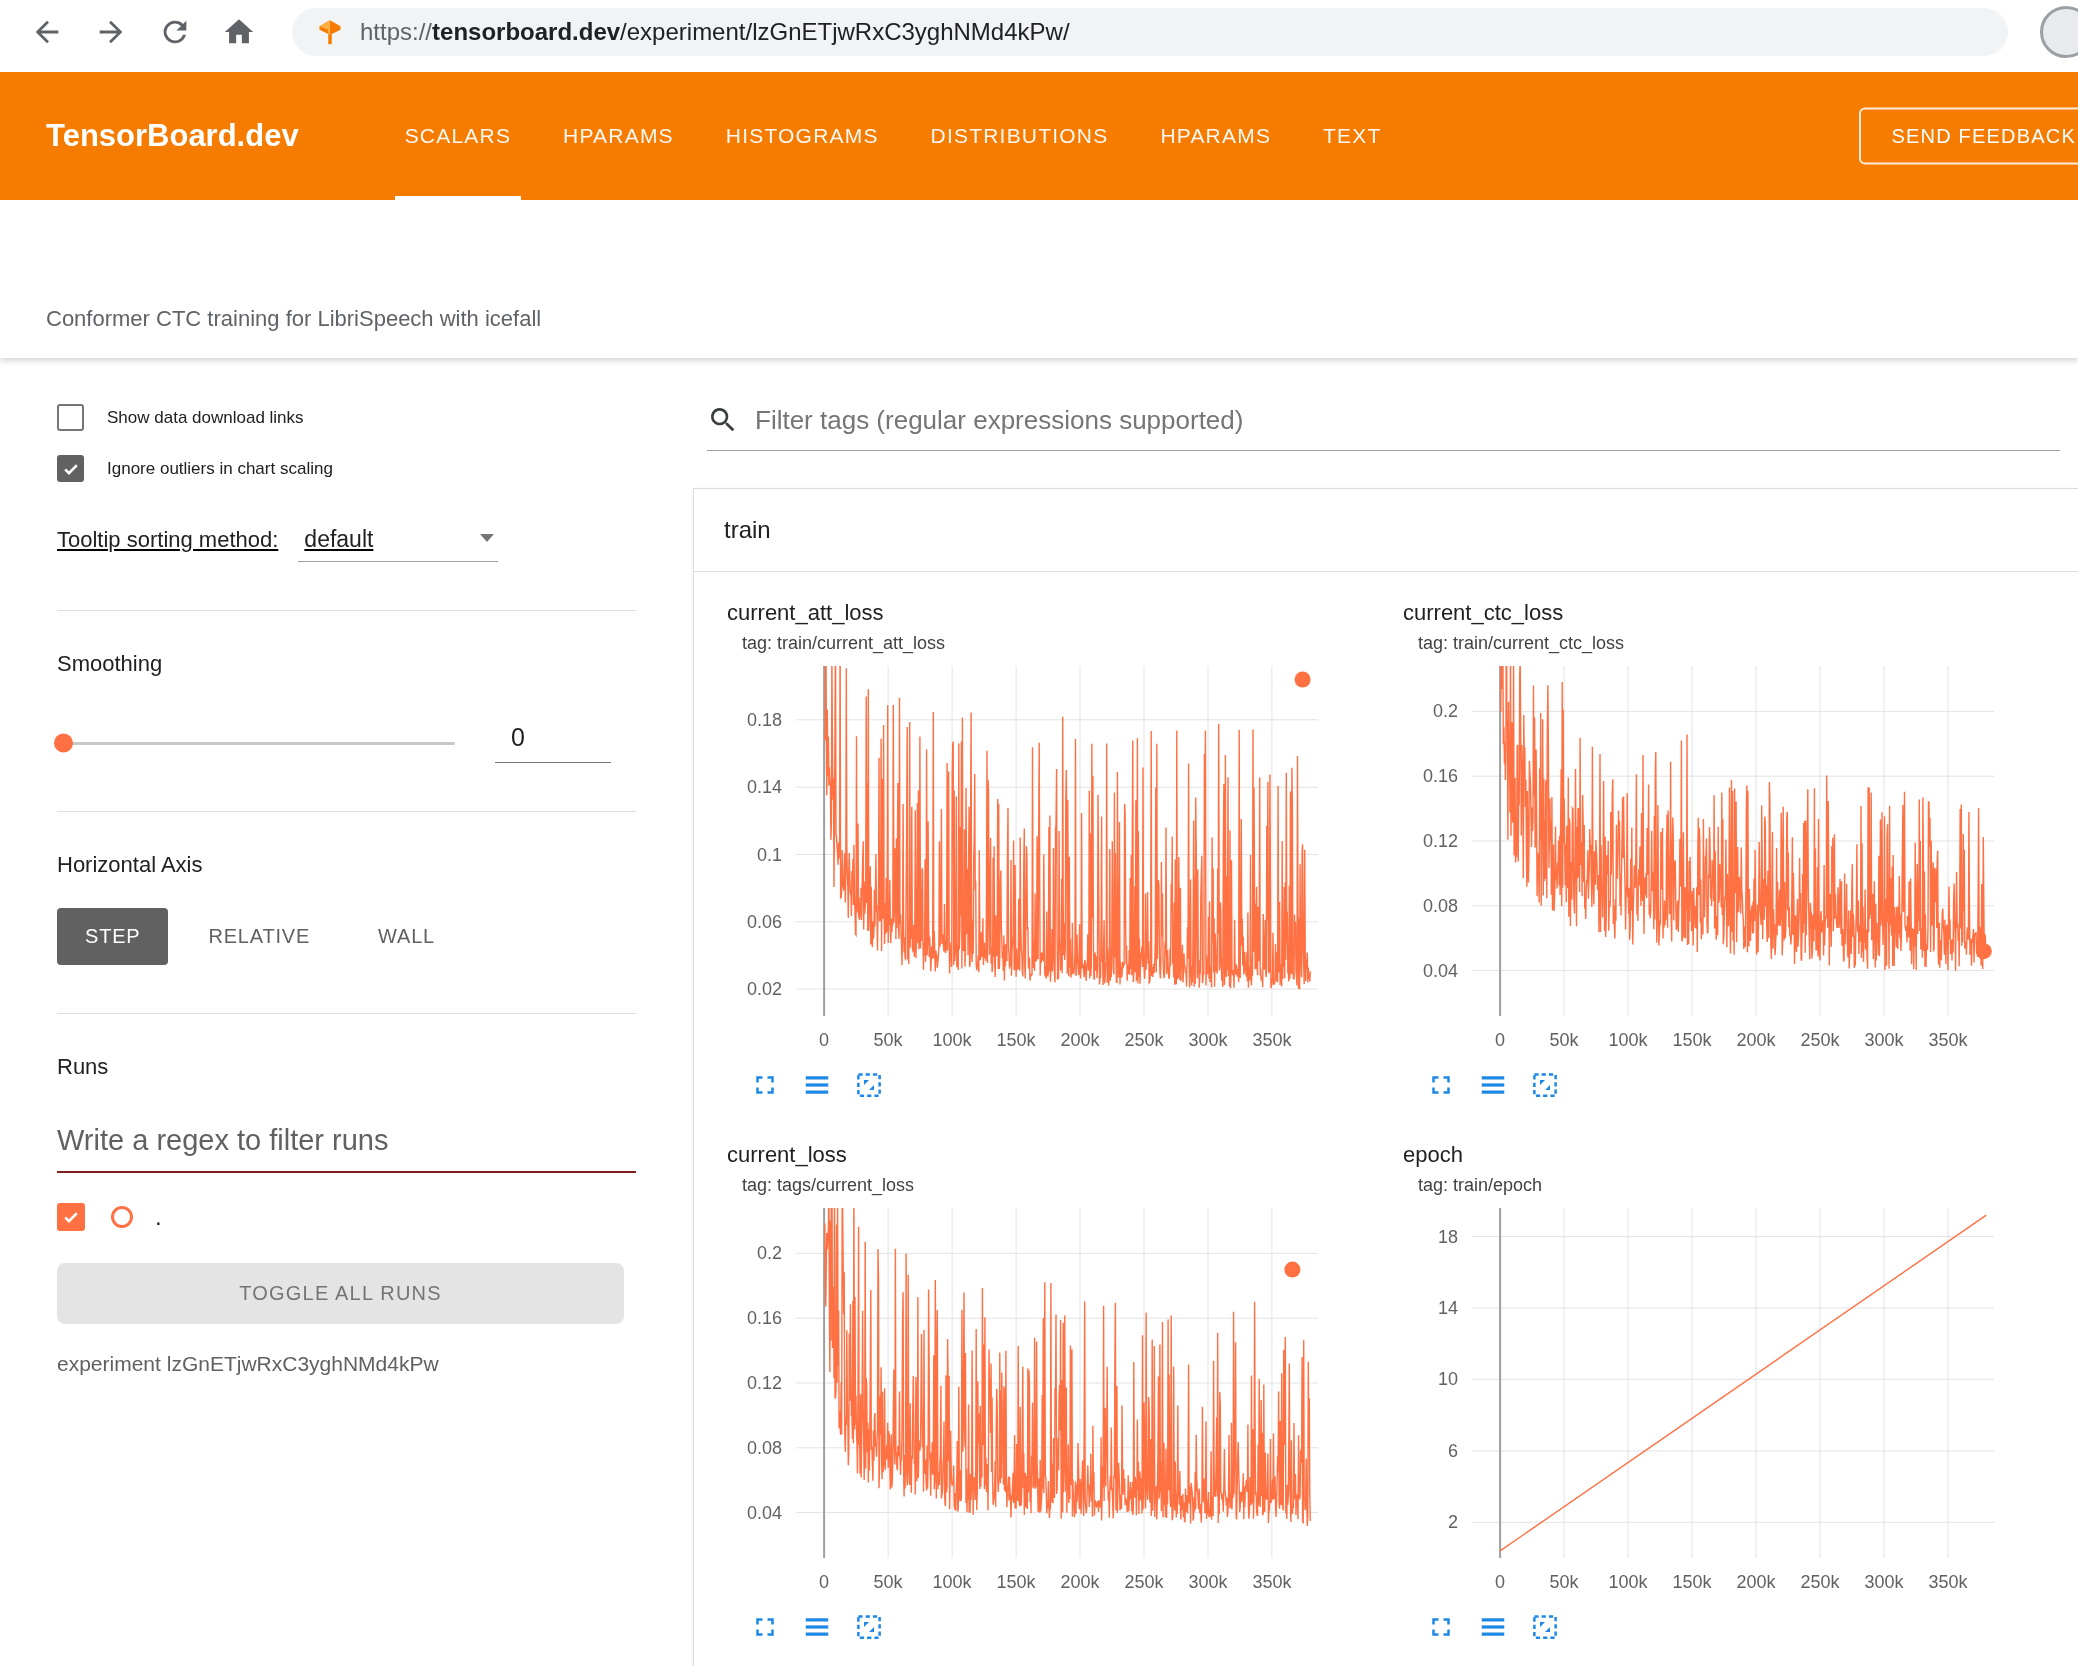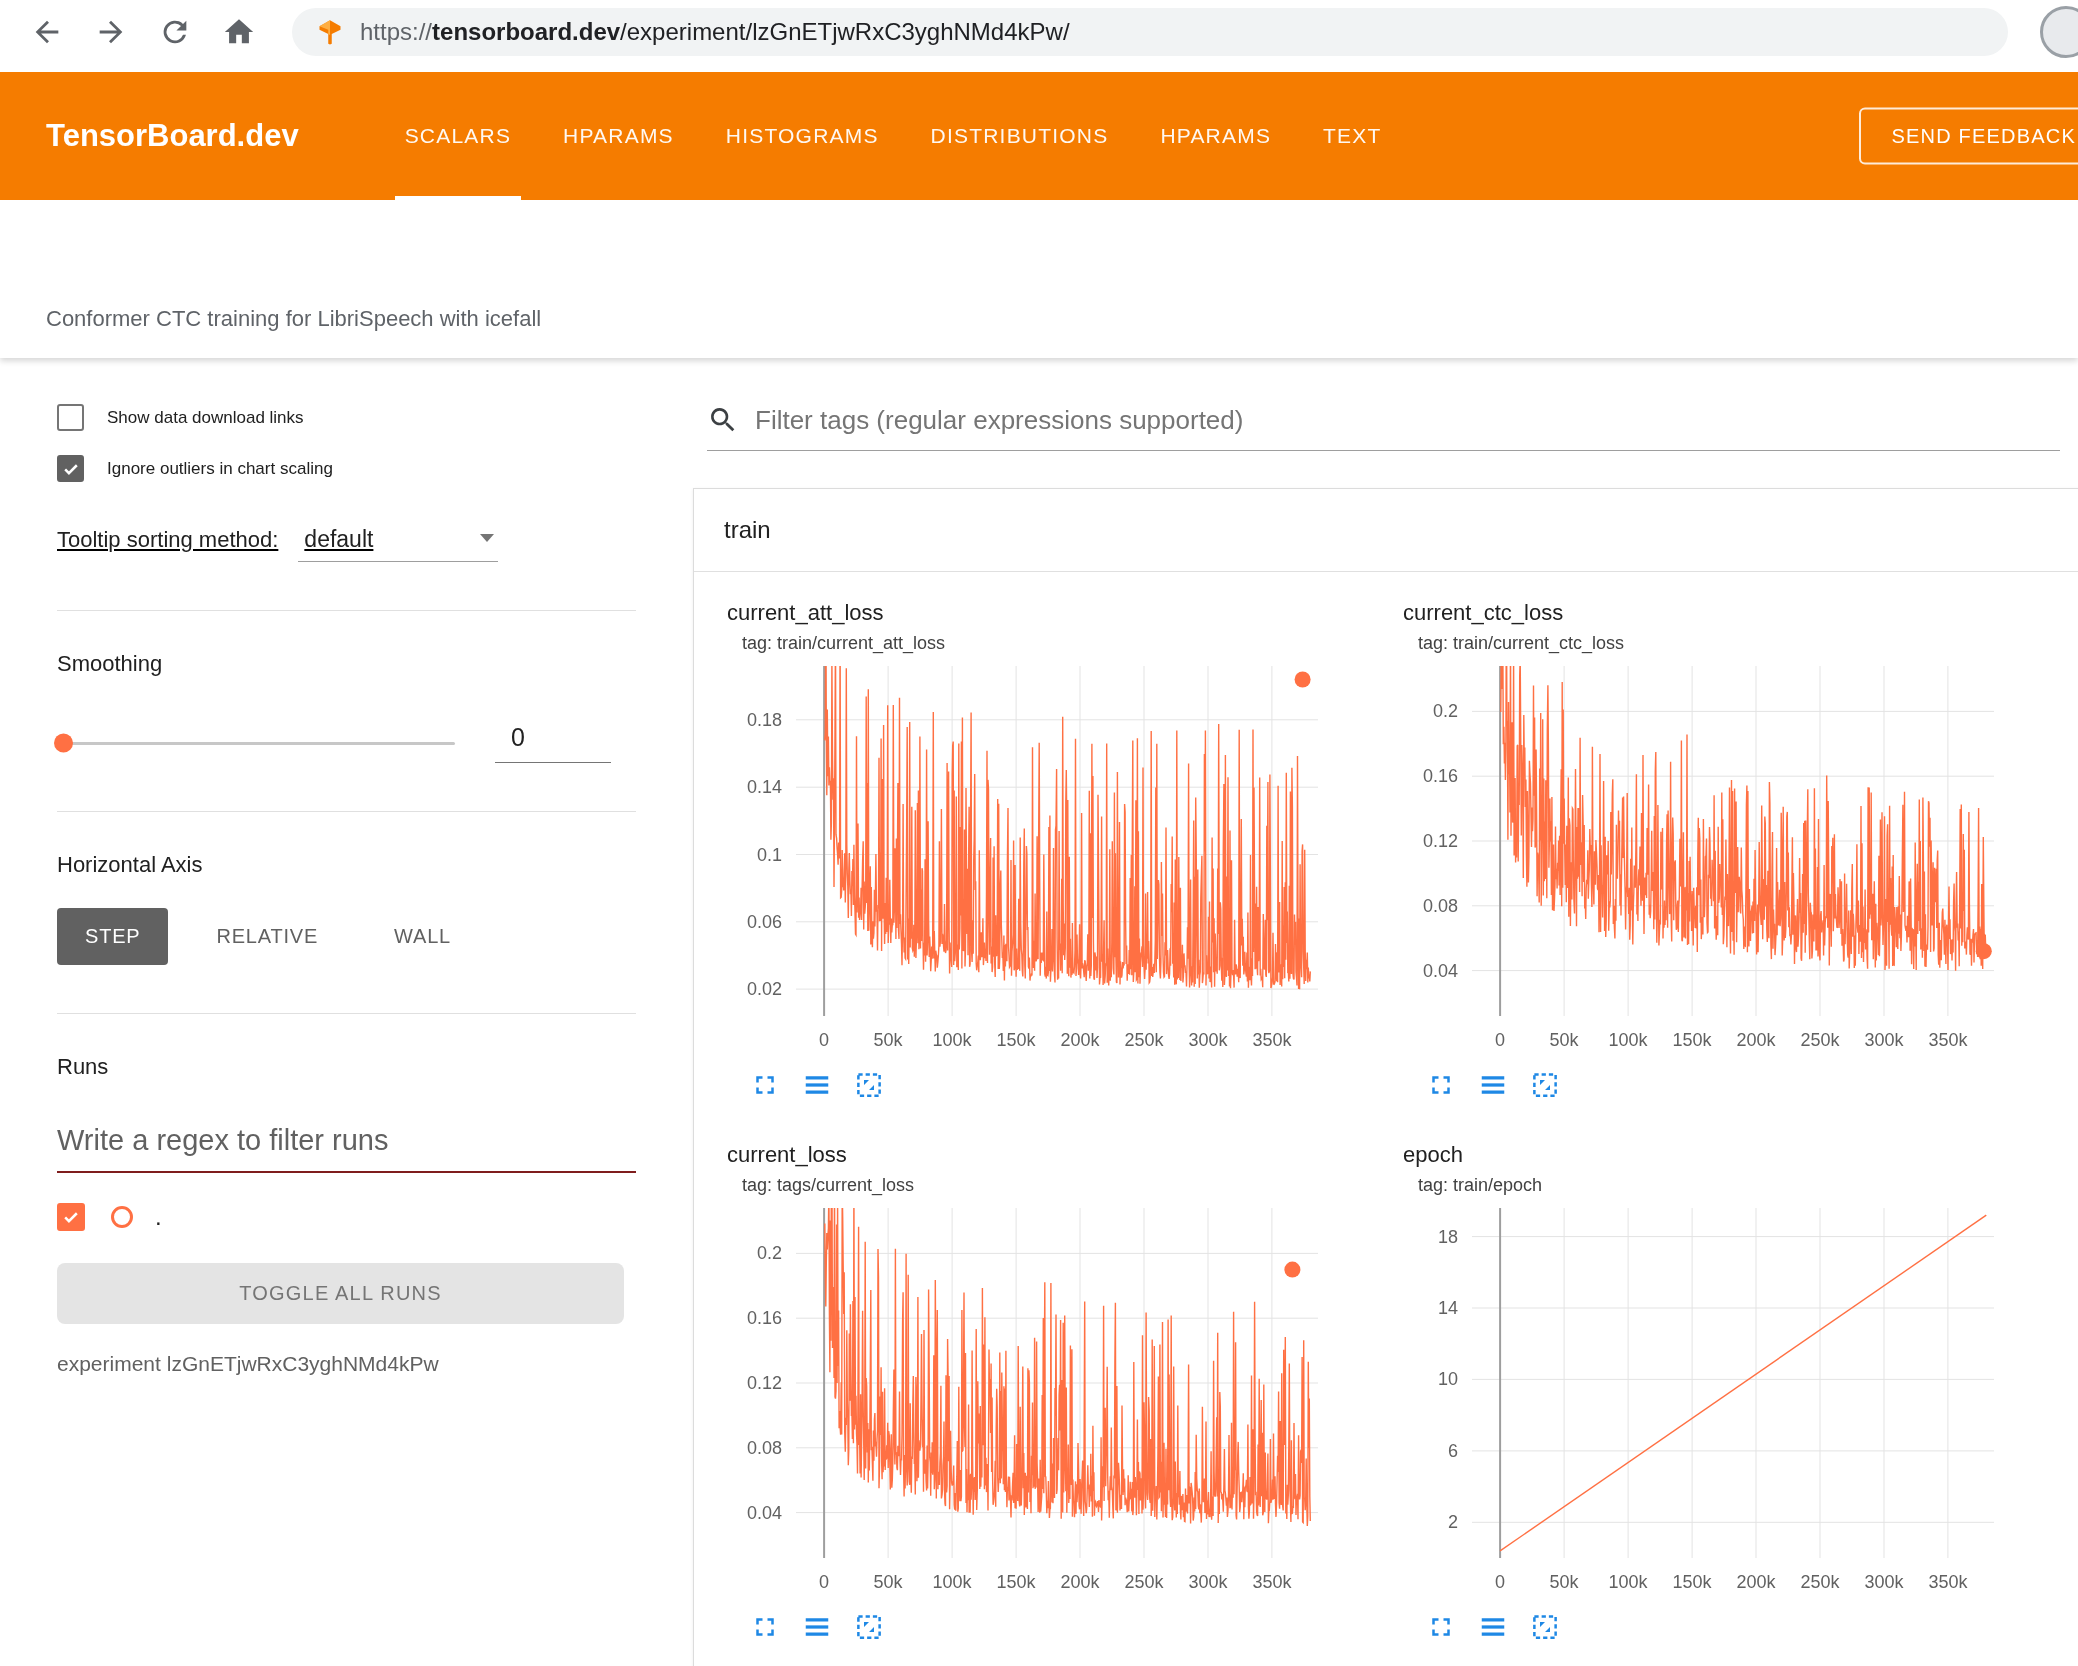--- a/index.html
+++ b/index.html
@@ -57,21 +57,21 @@
   .caret{width:0;height:0;border-left:7px solid transparent;border-right:7px solid transparent;
     border-top:8px solid #757575;margin-bottom:4px;}
   .divider{height:1px;background:#e0e0e0;margin-top:48px;}
   .section-label{font-size:22px;color:#212121;margin-top:40px;}
   .slider-row{display:flex;align-items:center;margin-top:46px;}
   .slider-track{position:relative;width:398px;height:3px;background:#c7c7c7;border-radius:2px;cursor:pointer;}
   .slider-thumb{position:absolute;left:-3px;top:50%;transform:translateY(-50%);width:19px;height:19px;
     border-radius:50%;background:var(--series);cursor:grab;}
   .slider-value{margin-left:40px;width:116px;border-bottom:1px solid #757575;font-size:25px;
     color:#212121;padding:0 0 10px 16px;cursor:text;}
-  .axis-row{display:flex;gap:20px;margin-top:30px;}
+  .axis-row{display:flex;gap:12px;margin-top:30px;}
   .axis-btn{border:none;background:transparent;color:#616161;font-size:20px;letter-spacing:.8px;
     padding:17px 28px;border-radius:4px;font-family:inherit;cursor:pointer;}
   .axis-active{background:#616161;color:#fff;}
   .regex-input{margin-top:44px;width:100%;border:none;border-bottom:2px solid #7f1d1d;font-size:29px;
     color:#424242;padding:0 0 14px 0;background:transparent;outline:none;font-family:inherit;}
   .regex-input::placeholder{color:#616161;}
   .run-row{display:flex;align-items:center;margin-top:30px;}
   .run-circle{width:22px;height:22px;border-radius:50%;border:3px solid var(--series);margin-left:26px;
     flex:none;cursor:pointer;background:#fff;}
   .run-label{font-size:24px;color:#212121;margin-left:22px;}

